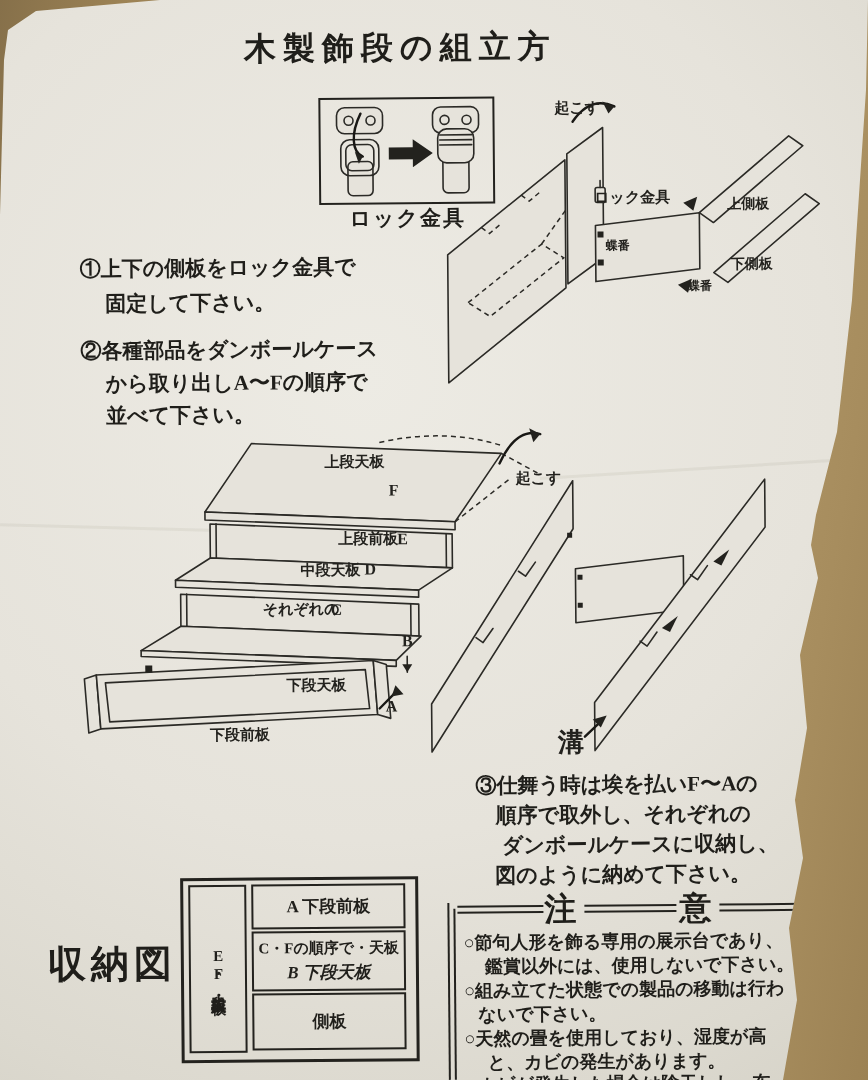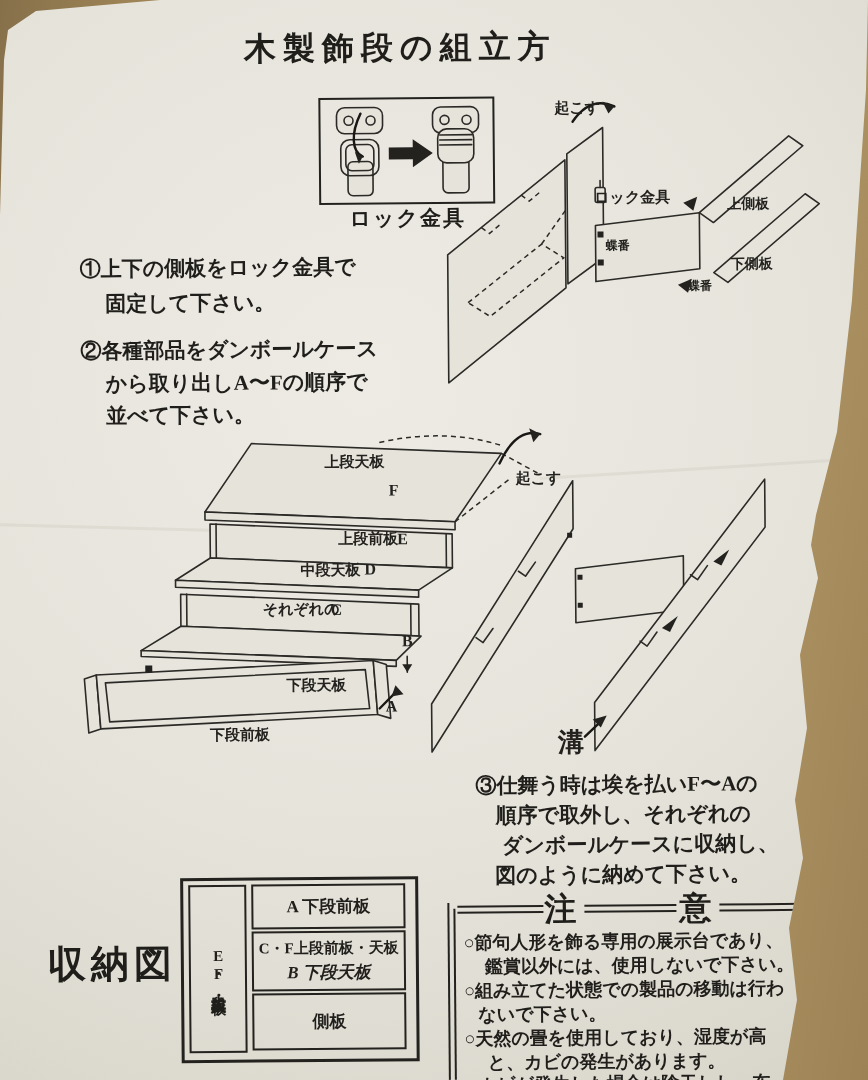--- a/index.html
+++ b/index.html
@@ -156,21 +156,21 @@
   <div class="jp" style="left:473px;top:772px;font-size:21px;">③仕舞う時は埃を払いF〜Aの</div>
   <div class="jp" style="left:493px;top:802px;font-size:21px;">順序で取外し、それぞれの</div>
   <div class="jp" style="left:499px;top:832px;font-size:21px;">ダンボールケースに収納し、</div>
   <div class="jp" style="left:492px;top:862px;font-size:21px;">図のように納めて下さい。</div>
 
   <div class="jp" style="left:44px;top:936px;font-size:38px;letter-spacing:5px;">収納図</div>
   <div class="storage">
     <div class="scell vert" style="left:5px;top:4px;width:54px;height:164px;font-size:15px;">E・F上段前板・天板</div>
     <div class="scell" style="left:68px;top:4px;width:150px;height:41px;font-size:17px;">A 下段前板</div>
     <div class="scell" style="left:68px;top:51px;width:150px;height:56px;font-size:15px;flex-direction:column;line-height:1.5;">
-      <span>C・F上段前板・天板</span>
+      <span>C・Fの順序で・天板</span>
       <span style="font-size:17px;font-style:italic;">B 下段天板</span>
     </div>
     <div class="scell" style="left:68px;top:113px;width:150px;height:53px;font-size:17px;">側板</div>
   </div>
 
   <div>
     <div class="vline" style="left:444px;top:903px;height:177px;"></div>
     <div class="vline" style="left:450px;top:909px;height:171px;"></div>
     <div class="dbl" style="left:454px;top:906px;width:86px;"></div>
     <span class="jp" style="left:541px;top:889px;font-size:32px;">注</span>

